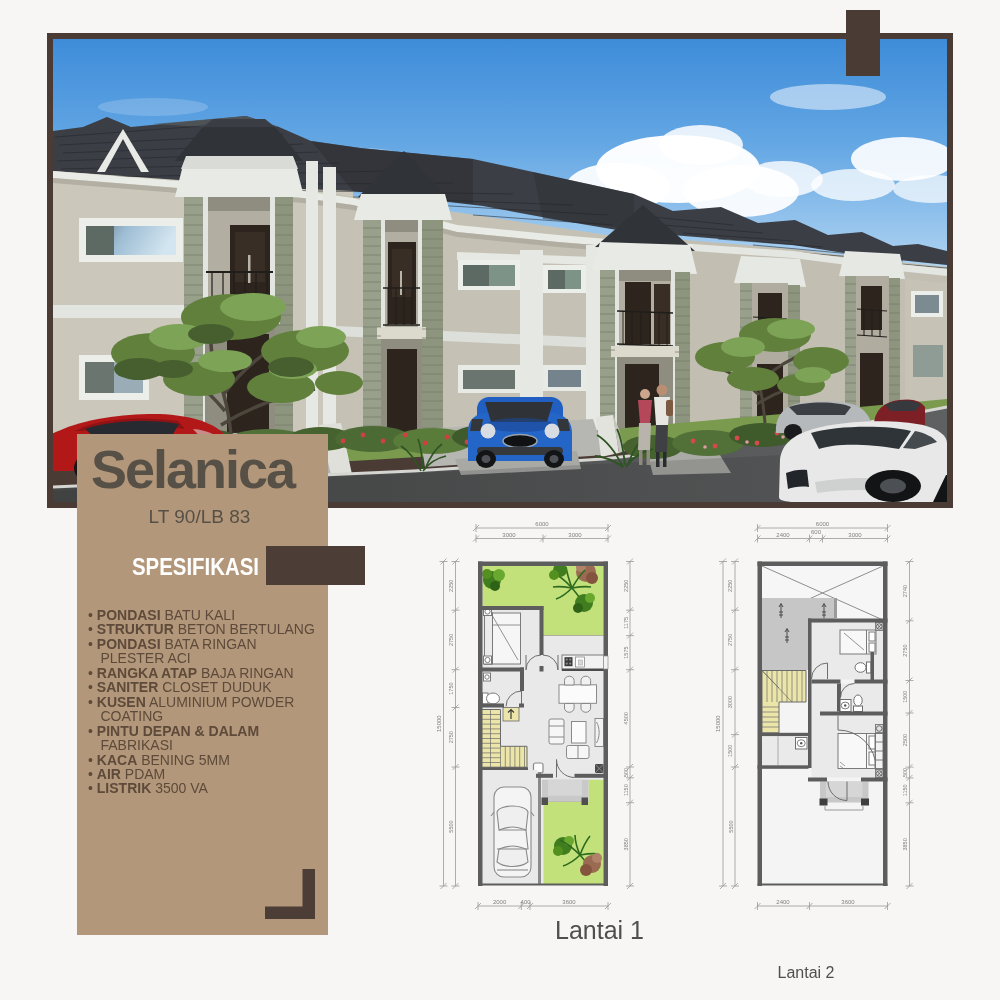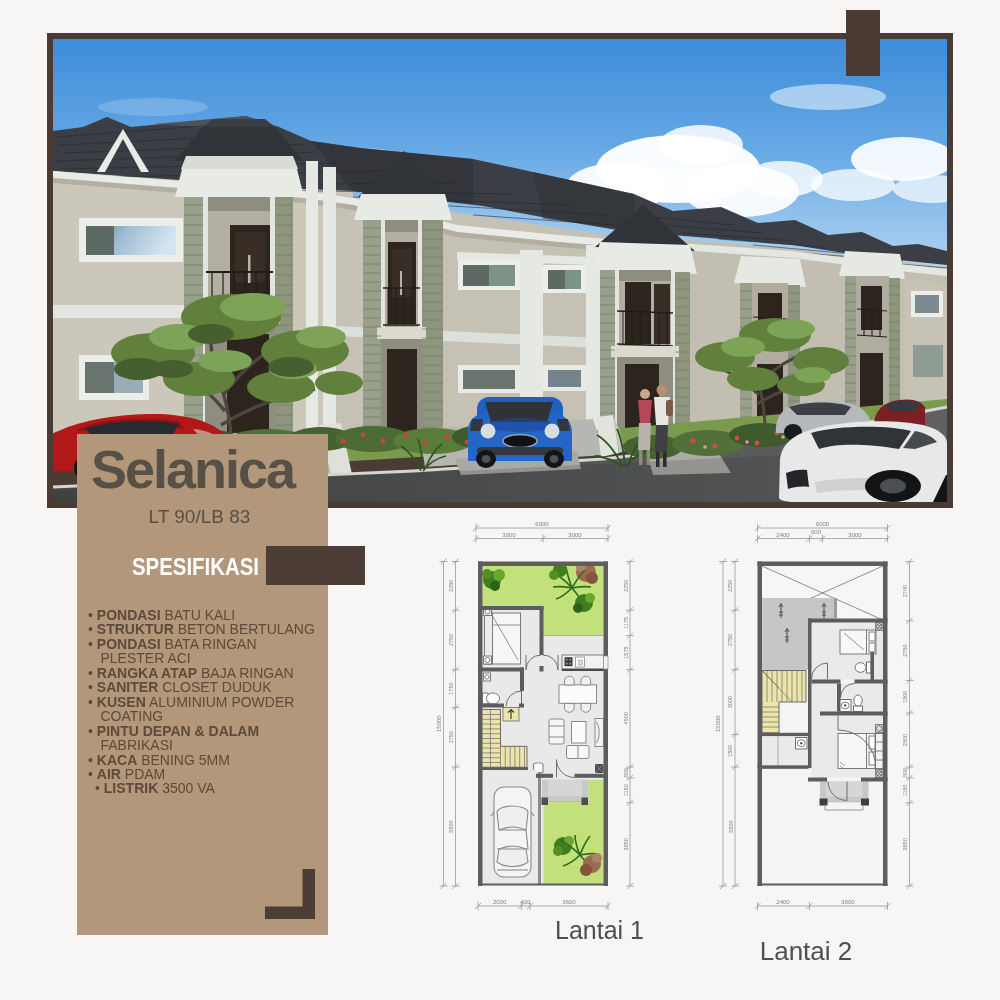--- a/index.html
+++ b/index.html
@@ -500,21 +500,21 @@
 <div class="abs" style="left:88px;top:608px;width:228px;font-size:14px;line-height:14.45px;color:#5d4a3a;">
 <div style="padding-left:12.5px;text-indent:-12.5px;">• <b>PONDASI</b> BATU KALI</div>
 <div style="padding-left:12.5px;text-indent:-12.5px;">• <b>STRUKTUR</b> BETON BERTULANG</div>
 <div style="padding-left:12.5px;text-indent:-12.5px;">• <b>PONDASI</b> BATA RINGAN PLESTER ACI</div>
 <div style="padding-left:12.5px;text-indent:-12.5px;">• <b>RANGKA ATAP</b> BAJA RINGAN</div>
 <div style="padding-left:12.5px;text-indent:-12.5px;">• <b>SANITER</b> CLOSET DUDUK</div>
 <div style="padding-left:12.5px;text-indent:-12.5px;">• <b>KUSEN</b> ALUMINIUM POWDER COATING</div>
 <div style="padding-left:12.5px;text-indent:-12.5px;">• <b>PINTU DEPAN &amp; DALAM</b> FABRIKASI</div>
 <div style="padding-left:12.5px;text-indent:-12.5px;">• <b>KACA</b> BENING 5MM</div>
 <div style="padding-left:12.5px;text-indent:-12.5px;">• <b>AIR</b> PDAM</div>
-<div style="padding-left:12.5px;text-indent:-12.5px;margin-left:7px;">• <b>LISTRIK</b> 3500 VA</div>
+<div style="padding-left:12.5px;text-indent:-12.5px;">• <b>LISTRIK</b> 3500 VA</div>
 </div>
 
 <svg class="abs" style="left:265px;top:869px;" width="50" height="50" viewBox="0 0 50 50">
   <path d="M50 0 V50 H0 V37.5 H37.5 V0 Z" fill="#4c3e37"></path>
 </svg>
 
 <svg class="abs" style="left:425px;top:505px;" width="260" height="410" viewBox="425 505 260 410" xmlns="http://www.w3.org/2000/svg">
 
   <rect x="480" y="564" width="126" height="320" fill="#e9e9e9"></rect>
 
@@ -1090,13 +1090,13 @@
       <line x1="754.5" y1="909" x2="760.5" y2="903"></line>
       <line x1="806.5" y1="909" x2="812.5" y2="903"></line>
       <line x1="884.5" y1="909" x2="890.5" y2="903"></line>
     </g>
   <text x="783" y="904" font-size="6" fill="#808080" text-anchor="middle">2400</text>
   <text x="848" y="904" font-size="6" fill="#808080" text-anchor="middle">3600</text>
 </svg>
 
 <div class="abs" style="left:424px;top:916px;width:220px;text-align:right;font-size:25px;color:#4f4f4f;">Lantai 1</div>
 
-<div class="abs" style="left:696px;top:936px;width:220px;text-align:center;font-size:26px;color:#4f4f4f;">Lantai 2</div>
+<div class="abs" style="left:696px;top:964px;width:220px;text-align:center;font-size:16px;color:#4f4f4f;">Lantai 2</div>
 
 </body></html>

